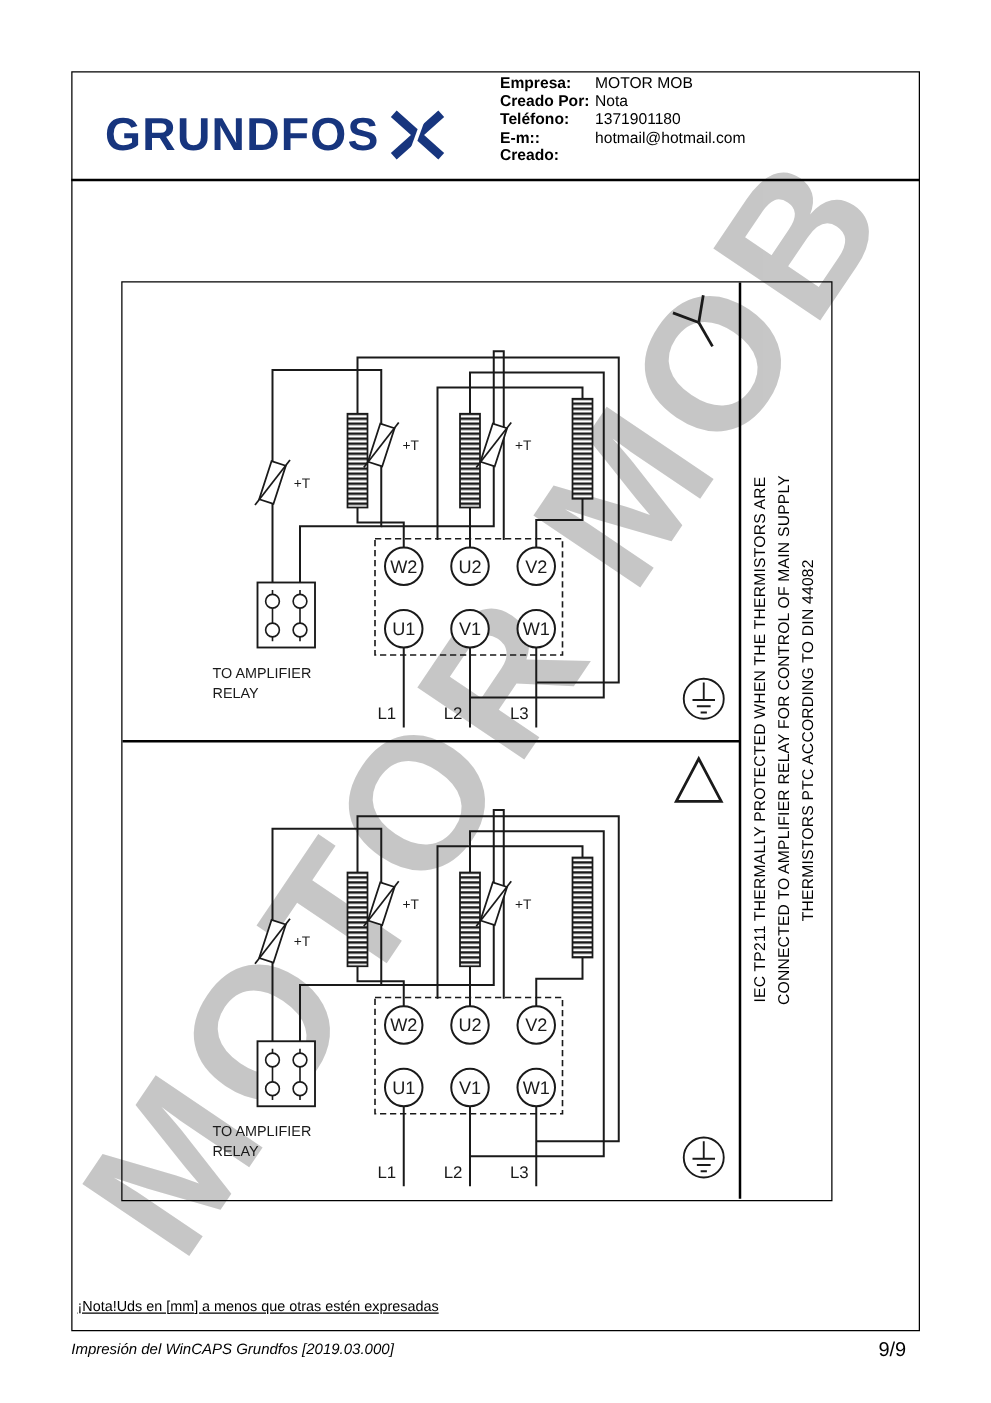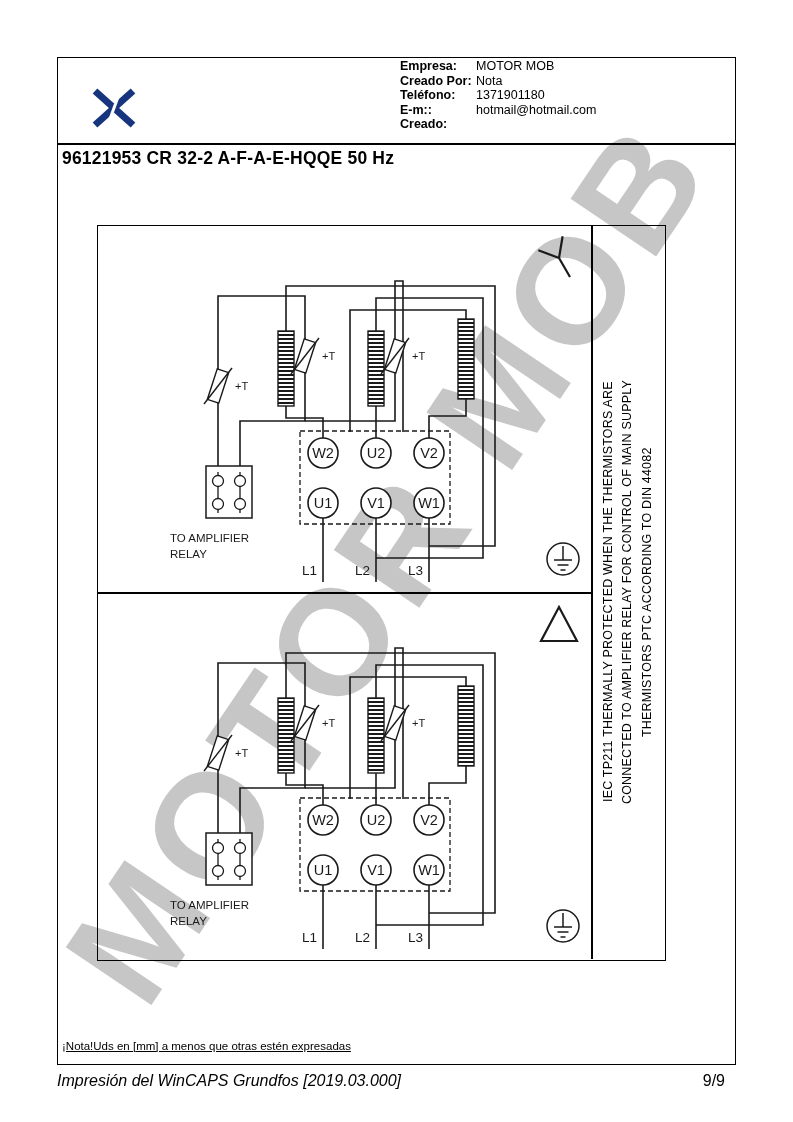--- a/index.html
+++ b/index.html
@@ -31,35 +31,36 @@
 
   .diagram-outer { position:absolute; left:97px; top:225px; width:569px; height:736px; border:1.6px solid #000; z-index:2; }
   .svg-top { position:absolute; left:0; top:0; }
   .svg-bottom { position:absolute; left:0; top:367px; }
   .h-divider { position:absolute; left:0; top:366px; width:494px; height:1.6px; background:#000; }
   .v-divider { position:absolute; left:493px; top:0; width:1.6px; height:733px; background:#000; }
   .side-note { position:absolute; left:495px; top:0; width:70px; height:733px; display:flex; align-items:center; justify-content:center; }
   .side-note-text { writing-mode:vertical-rl; transform:rotate(180deg); font-size:12.5px; line-height:1.55; text-align:center; letter-spacing:0.2px; }
 
   .bottom-note { position:absolute; left:62px; top:1040px; font-size:11.5px; z-index:3;text-decoration:underline; }
-  .footer-left { position:absolute; left:57px; top:1072px; font-size:16px; font-style:italic; z-index:3; }
+  .footer-left { position:absolute; left:57px; top:1072px; font-size:12px; font-style:italic; z-index:3; }
   .footer-right { position:absolute; right:68px; top:1072px; font-size:16px; z-index:3; }
 
   svg text { font-family:"Liberation Sans", sans-serif; }
 </style>
 </head>
 <body>
 
 <div class="page">
 
   <div class="watermark">MOTOR MOB</div>
 
   <div class="frame"></div>
 
   <div class="logo">
+    <span class="logo-text">GRUNDFOS</span>
     <span class="logo-mark">
       <svg width="44" height="40" viewBox="0 0 44 40">
         <line x1="3" y1="3" x2="41" y2="37" stroke="#17357e" stroke-width="7"></line>
         <line x1="41" y1="3" x2="3" y2="37" stroke="#17357e" stroke-width="7"></line>
         <line x1="30" y1="-2" x2="14" y2="42" stroke="#ffffff" stroke-width="3"></line>
       </svg>
     </span>
   </div>
 
   <div class="info">
@@ -80,21 +81,20 @@
       <span class="info-value">hotmail@hotmail.com</span>
     </div>
     <div class="info-row">
       <span class="info-label">Creado:</span>
       <span class="info-value"></span>
     </div>
   </div>
 
   <div class="header-rule"></div>
 
-  <div class="doc-title">96121953 CR 32-2 A-F-A-E-HQQE 50 Hz</div>
 
   <div class="diagram-outer">
 
     <svg class="svg-top" width="493" height="366" viewBox="0 0 493 366">
       <defs>
         <pattern id="hatchA" width="4" height="4" patternUnits="userSpaceOnUse">
           <rect width="4" height="4" fill="#ffffff"></rect>
           <rect width="4" height="2" fill="#1a1a1a"></rect>
         </pattern>
       </defs>

